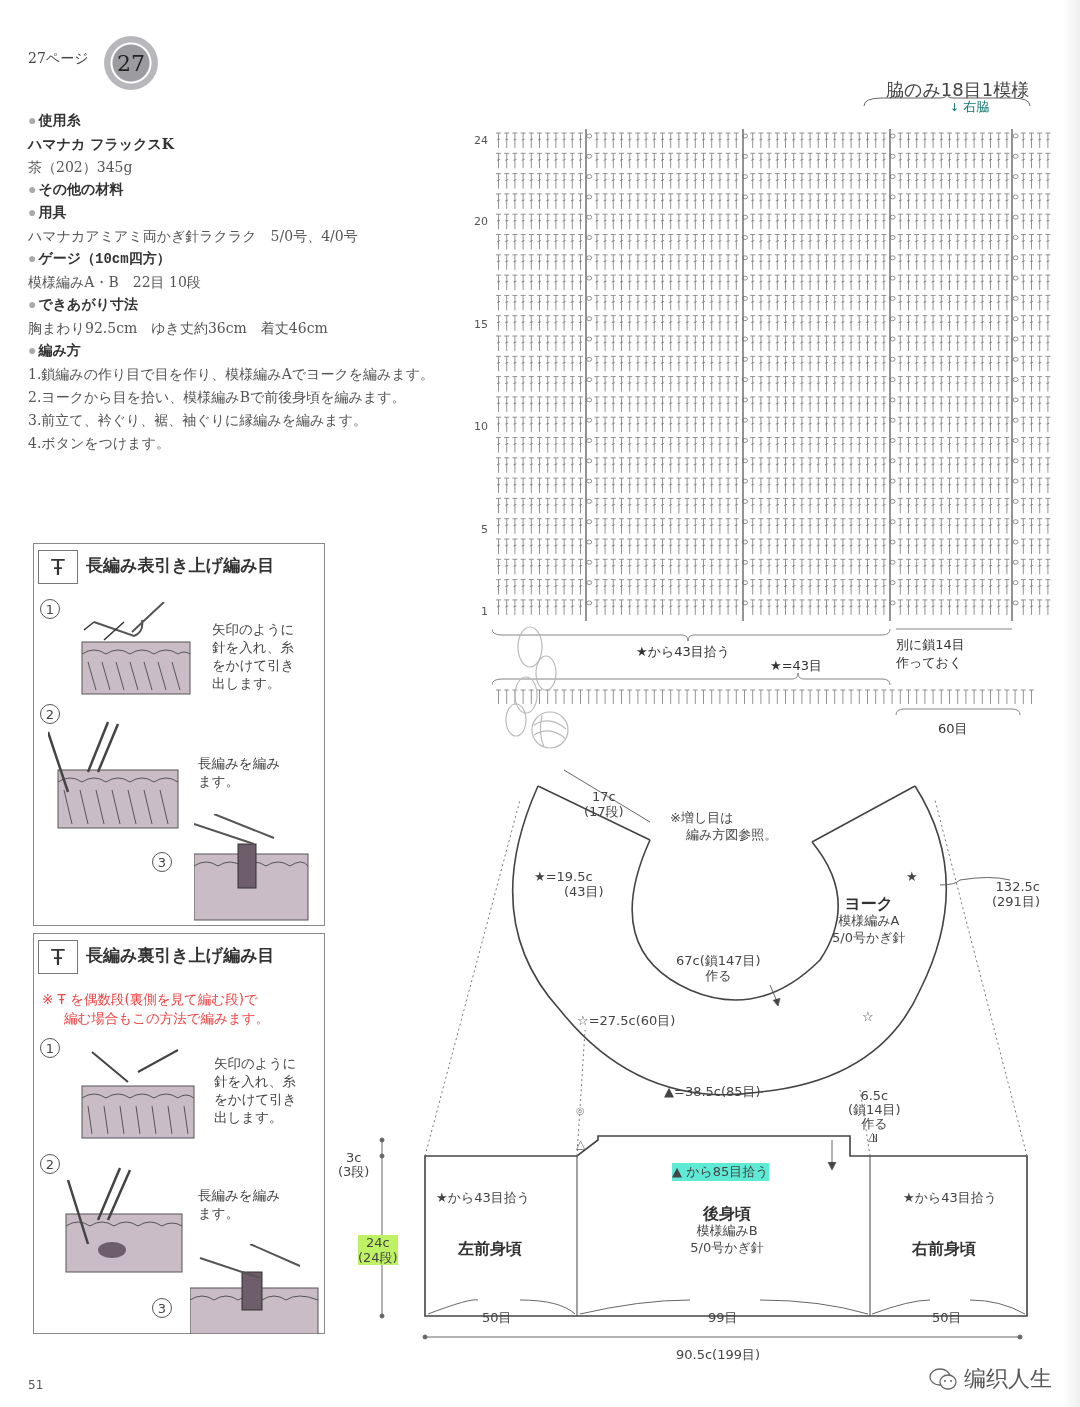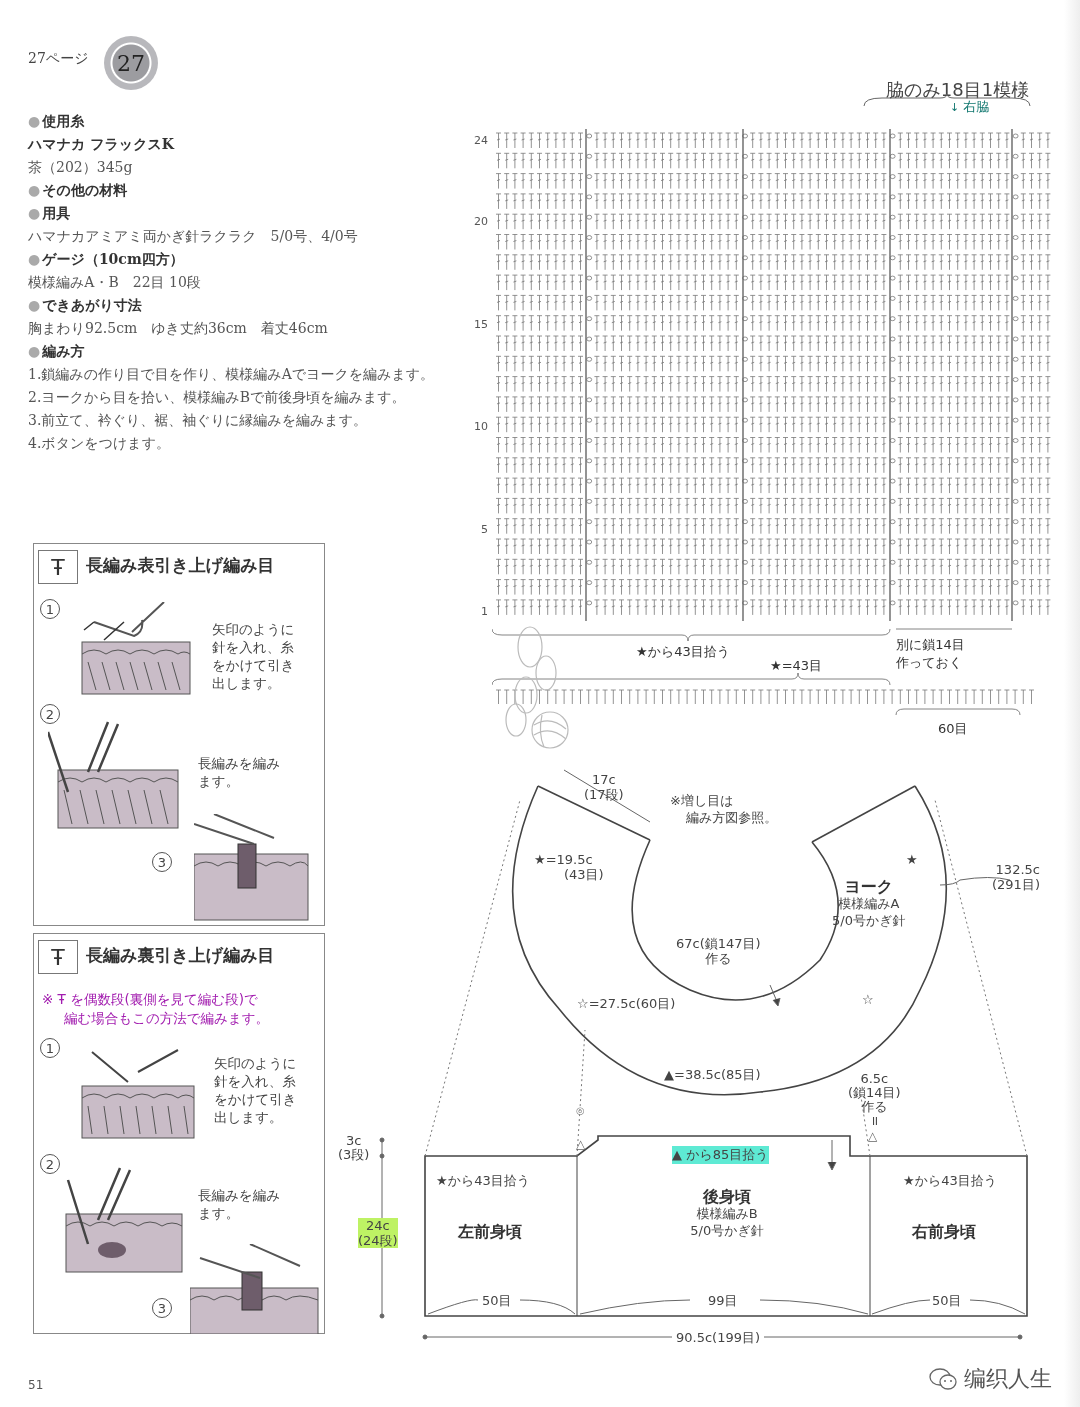--- a/index.html
+++ b/index.html
@@ -11,21 +11,21 @@
 
   
   #page-ref { left: 28px; top: 50px; font-size: 14px; color: #444; }
   #badge { left: 104px; top: 36px; width: 54px; height: 54px; border-radius: 50%;
     background: radial-gradient(circle, #9c9ca0 0 18px, #fff 19px 20px, #b8b8bc 21px 27px);
     display: flex; align-items: center; justify-content: center; }
   #badge span { font-size: 22px; color: #222; }
 
   
   #materials { left: 28px; top: 110px; width: 450px; font-size: 14px; line-height: 23px; color: #555; }
-  #materials .h { font-weight: bold; color: #333; }
+  #materials .h { font-weight: bold; color: #333; font-family: Liberation Mono, monospace; }
   #materials .h::before { content: "●"; color: #aaa; margin-right: 2px; }
   #materials .b { font-weight: bold; color: #333; }
   #materials .step { padding-left: 14px; text-indent: -14px; }
 
   
   #chart { left: 492px; top: 125px; width: 570px; height: 590px; }
   .row-num { position: absolute; font-size: 11px; color: #555; width: 18px; text-align: right; }
   #chart-top-label { left: 886px; top: 78px; font-size: 18px; color: #444; }
   #right-side-label { left: 950px; top: 98px; font-size: 13px; color: #0f766e; }
   .chart-label { position: absolute; font-size: 13px; color: #333; }
@@ -33,22 +33,22 @@
   
   .tech-box { position: absolute; left: 33px; width: 292px; border: 1px solid #888; background: #fff; }
   .tech-title { display: flex; align-items: center; height: 42px; border-bottom: none; }
   .tech-symbol { width: 40px; height: 34px; margin: 4px 8px 0 4px; border: 1px solid #777;
     display: flex; align-items: center; justify-content: center; font-size: 22px; color: #333; }
   .tech-name { font-size: 17px; font-weight: bold; color: #333; }
   .step-num { position: absolute; width: 20px; height: 20px; border: 1px solid #555; border-radius: 50%;
     font-size: 13px; display: flex; align-items: center; justify-content: center; color: #444; }
   .illus { position: absolute; }
   .step-text { position: absolute; font-size: 13.5px; line-height: 18px; color: #444; }
-  .tech-note { position: absolute; font-size: 13.5px; line-height: 19px; color: #a21caf; }
-  .sc-label { position: absolute; font-size: 13px; color: #444; white-space: nowrap; }
+  .tech-note { position: absolute; font-size: 13.5px; line-height: 19px; color: #ef4444; }
+  .sc-label { position: absolute; font-size: 13px; color: #444; white-space: nowrap; margin-top: 17px; }
   .sc-bold { font-weight: bold; font-size: 16px; color: #333; }
 
   #page-number { left: 28px; top: 1378px; font-size: 12px; color: #555; }
   #watermark { left: 928px; top: 1364px; font-size: 22px; color: #555; display: flex; align-items: center; gap: 6px; }
   #scroll-edge { left: 1064px; top: 0; width: 16px; height: 1407px; background: linear-gradient(to right, #fff, #eee); }
 </style>
 </head>
 <body>
 
 <div id="page-ref" class="abs serif">27ページ</div>

